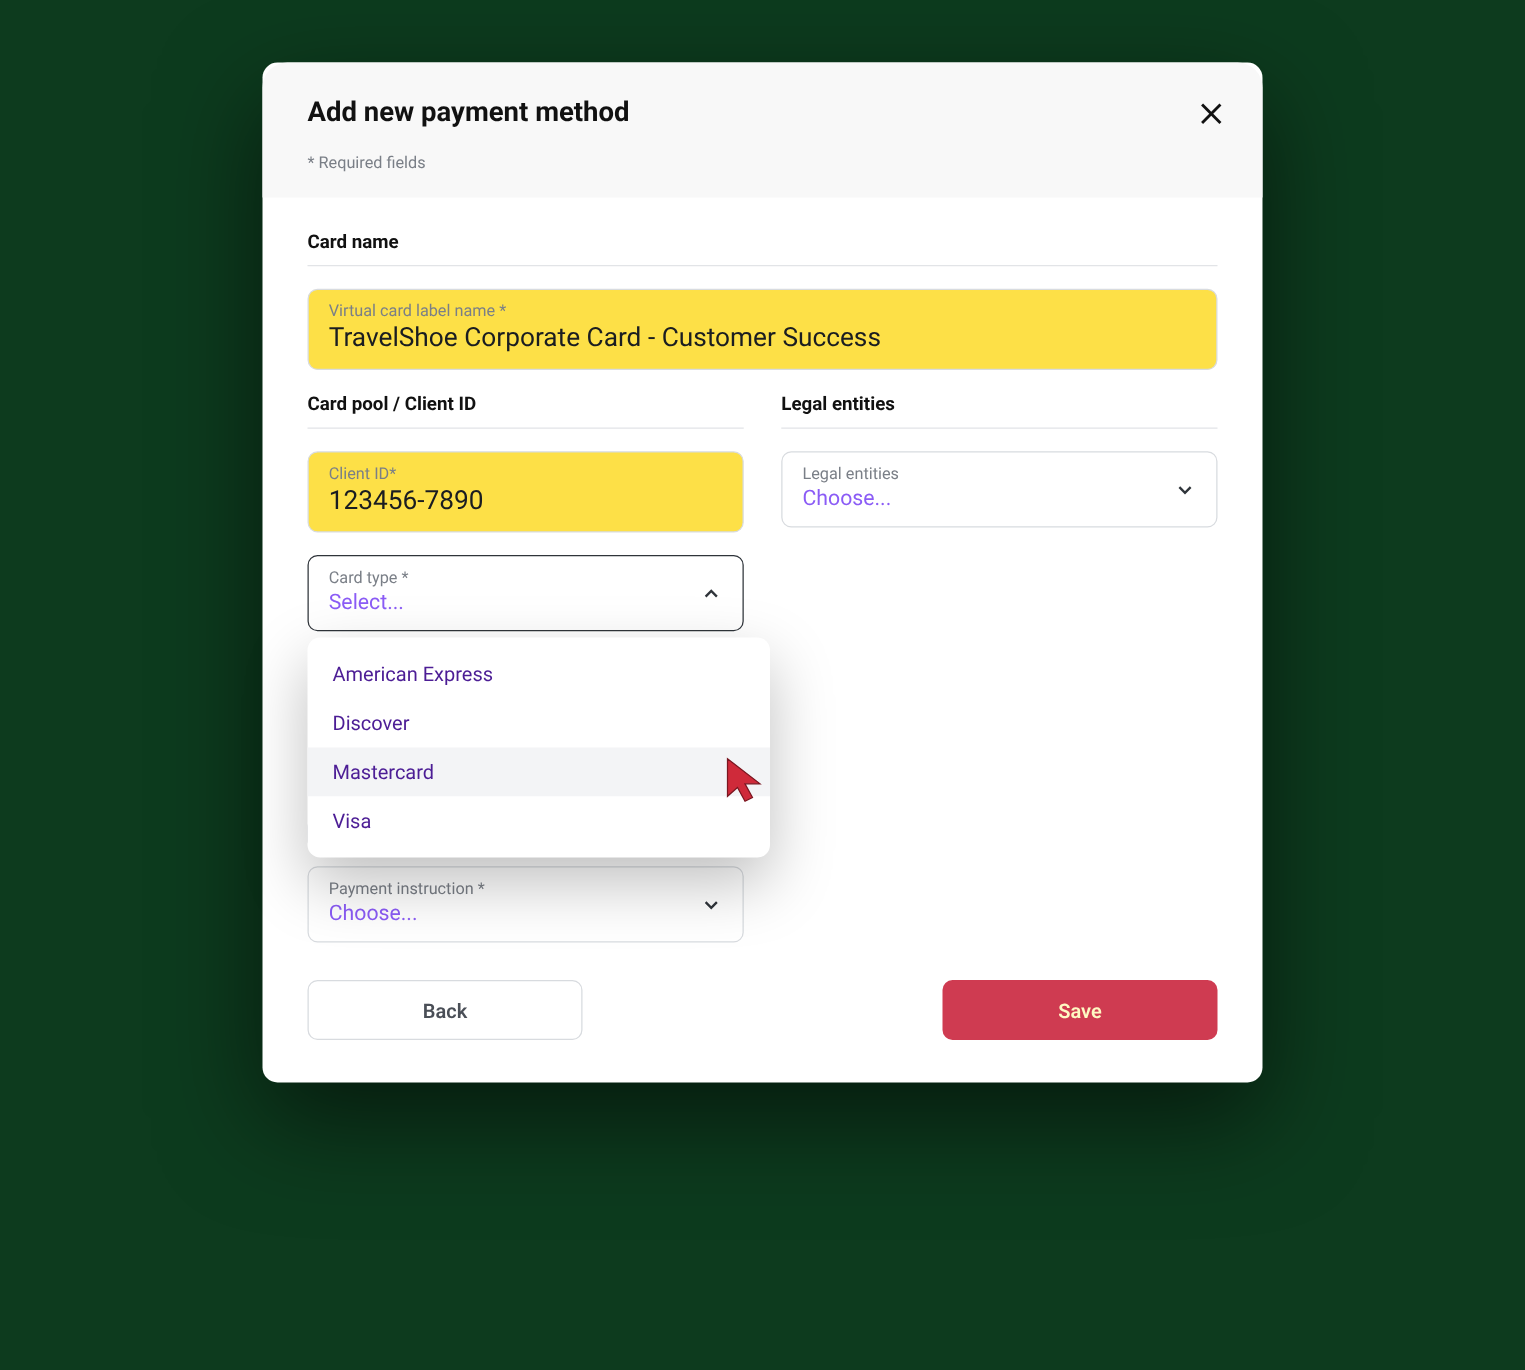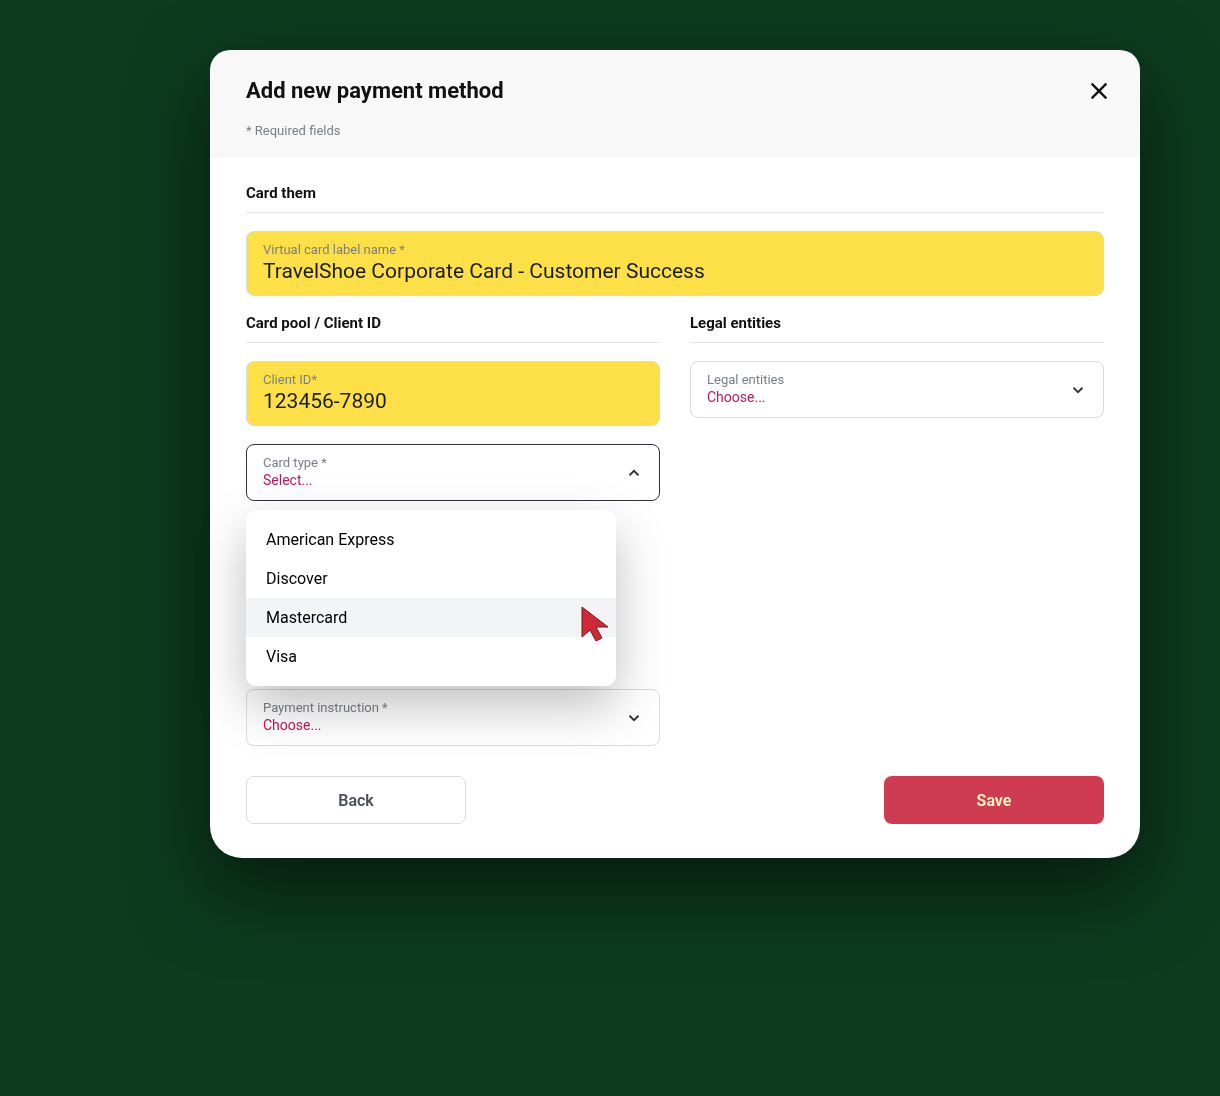--- a/index.html
+++ b/index.html
@@ -7,23 +7,23 @@
     font-family: -apple-system, BlinkMacSystemFont, "Segoe UI", Roboto, Arial, sans-serif;
     background: #0d3b1e;
     width: 1220px;
     height: 1096px;
     position: relative;
   }
   .modal {
     position: absolute;
     left: 210px;
     top: 50px;
-    width: 930px;
+    width: 800px;
     background: #fff;
-    border-radius: 32px;
+    border-radius: 12px;
     box-shadow: 0 30px 80px rgba(0,0,0,0.55);
     overflow: visible;
   }
   .modal-header {
     background: #f8f8f8;
     border-radius: 20px 20px 0 0;
     padding: 28px 36px 20px 36px;
     position: relative;
   }
   .modal-title { font-size: 22px; font-weight: 700; color:#111; }
@@ -46,33 +46,33 @@
   .field-value { font-size:21px; color:#1a1d21; margin-top:2px; }
   .two-col { display:flex; gap:30px; }
   .col { flex:1; }
   .help-text { font-size:13px; color:#7a7f87; line-height:1.5; margin-bottom:14px; }
   .select-field {
     border:1px solid #d8dbdf; border-radius:8px; padding:10px 16px 12px 16px;
     background:#fff; position:relative; cursor:pointer;
   }
   .select-field.open { border:1.5px solid #2f343a; }
   .select-label { font-size:13px; color:#7a7f87; }
-  .select-value { font-size:14px; color:#be185d; margin-top:2px; }
+  .select-value { font-size:17px; color:#8b5cf6; margin-top:2px; }
   .chev {
     position:absolute; right:16px; top:50%; transform:translateY(-50%);
     width:18px; height:18px;
   }
   .chev svg { width:18px; height:18px; stroke:#2f343a; stroke-width:2.5; fill:none; }
   .dropdown {
     position:absolute; left:36px; top:460px; width:370px;
     background:#fff; border-radius:10px; box-shadow:0 20px 50px rgba(0,0,0,0.25);
     padding:10px 0; z-index:10;
   }
   .dropdown-item {
-    padding:10px 20px; font-size:16px; color:#000000; cursor:pointer;
+    padding:10px 20px; font-size:16px; color:#4c1d95; cursor:pointer;
   }
   .dropdown-item.hover { background:#f3f4f6; }
   .cursor {
     position:absolute; left:370px; top:555px; z-index:20; pointer-events:none;
   }
   .cursor svg { width:32px; height:38px; }
   .behind-row {
     display:flex; align-items:center; gap:16px; font-size:15px; color:#6d7179;
     margin-top:2px; margin-bottom:14px;
   }
@@ -107,21 +107,21 @@
     <div class="close-btn">
       <svg viewBox="0 0 24 24">
           <line x1="4" y1="4" x2="20" y2="20"></line>
           <line x1="20" y1="4" x2="4" y2="20"></line>
         </svg>
     </div>
   </div>
 
   <div class="modal-body">
 
-    <div class="section-title">Card them</div>
+    <div class="section-title">Card name</div>
     <div class="field">
       <div class="field-label">Virtual card label name *</div>
       <div class="field-value">TravelShoe Corporate Card - Customer Success</div>
     </div>
 
     <div class="two-col">
       <div class="col">
         <div class="section-title">Card pool / Client ID</div>
 
         <div class="field">

